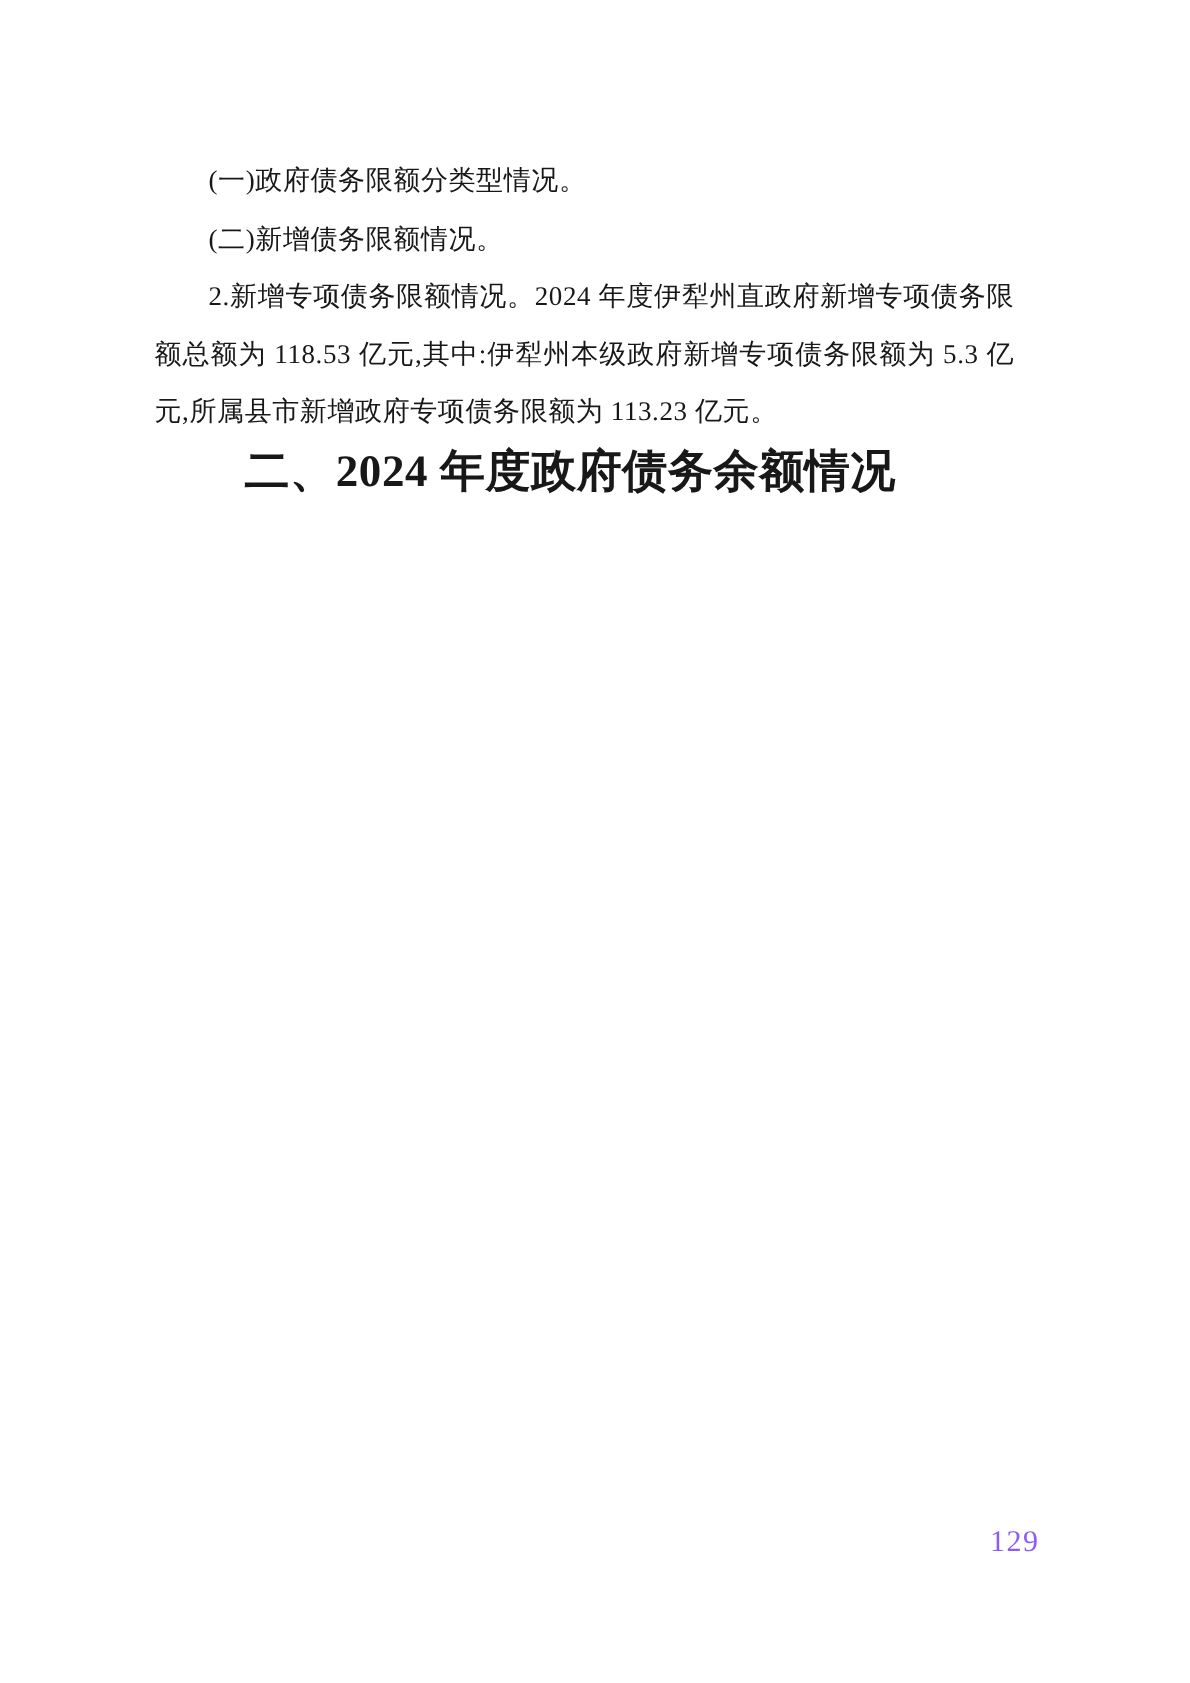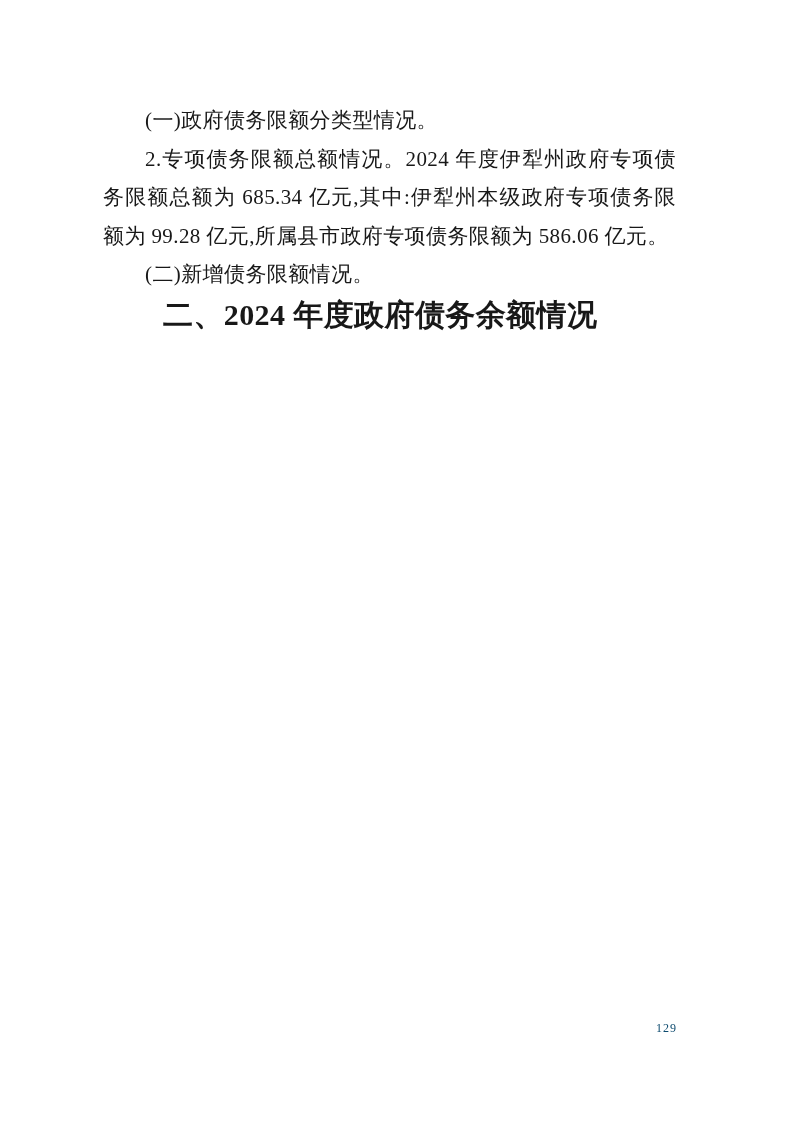--- a/index.html
+++ b/index.html
@@ -14,53 +14,53 @@
     margin: 0 auto;
     background: #ffffff;
     box-sizing: border-box;
     padding: 101px 117px 0 103px;
     font-family: "Liberation Serif", "DejaVu Serif", serif;
     color: #181818;
     overflow: hidden;
   }
   .para {
     margin: 0;
-    font-size: 21px;
+    font-size: 18px;
     line-height: 38.5px;
     letter-spacing: 0.4px;
     text-align: justify;
     text-indent: 2em;
     word-break: break-all;
   }
   .heading {
     font-weight: bold;
     font-size: 30px;
     margin: 2px 0 4px 0;
     line-height: 38.5px;
     letter-spacing: 0.4px;
     text-indent: 2em;
   }
   .last-para {
     line-height: 39.5px;
   }
   .page-number {
     position: absolute;
     top: 1016px;
-    right: 116px;
-    font-size: 12px;
+    right: 100px;
+    font-size: 20px;
     line-height: 24px;
     letter-spacing: 1px;
-    color: #0c4a6e;
+    color: #8b5cf6;
   }
 </style>
 </head>
 <body>
 
 <div class="page">
   <main>
     <p class="para">(一)政府债务限额分类型情况。</p>
-    <p class="para">2.专项债务限额总额情况。2024 年度伊犁州政府专项债务限额总额为 685.34 亿元,其中:伊犁州本级政府专项债务限额为 99.28 亿元,所属县市政府专项债务限额为 586.06 亿元。</p>
     <p class="para">(二)新增债务限额情况。</p>
+    <p class="para">2.新增专项债务限额情况。2024 年度伊犁州直政府新增专项债务限额总额为 118.53 亿元,其中:伊犁州本级政府新增专项债务限额为 5.3 亿元,所属县市新增政府专项债务限额为 113.23 亿元。</p>
     <h2 class="heading">二、2024 年度政府债务余额情况</h2>
   </main>
 
   <div class="page-number">129</div>
 </div>
 
 </body></html>

